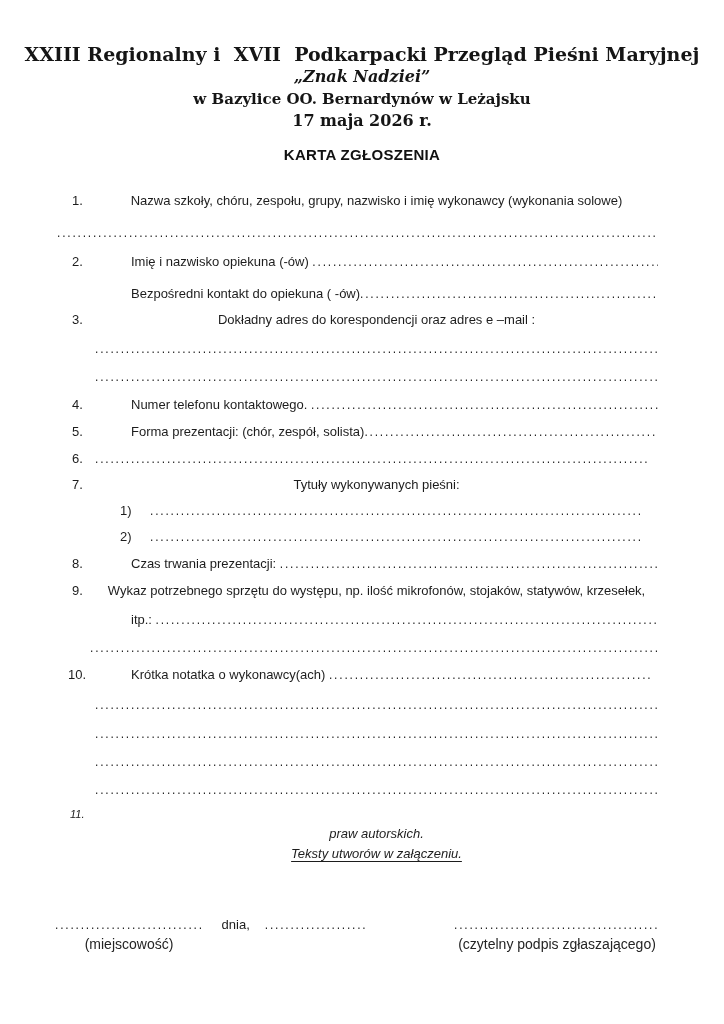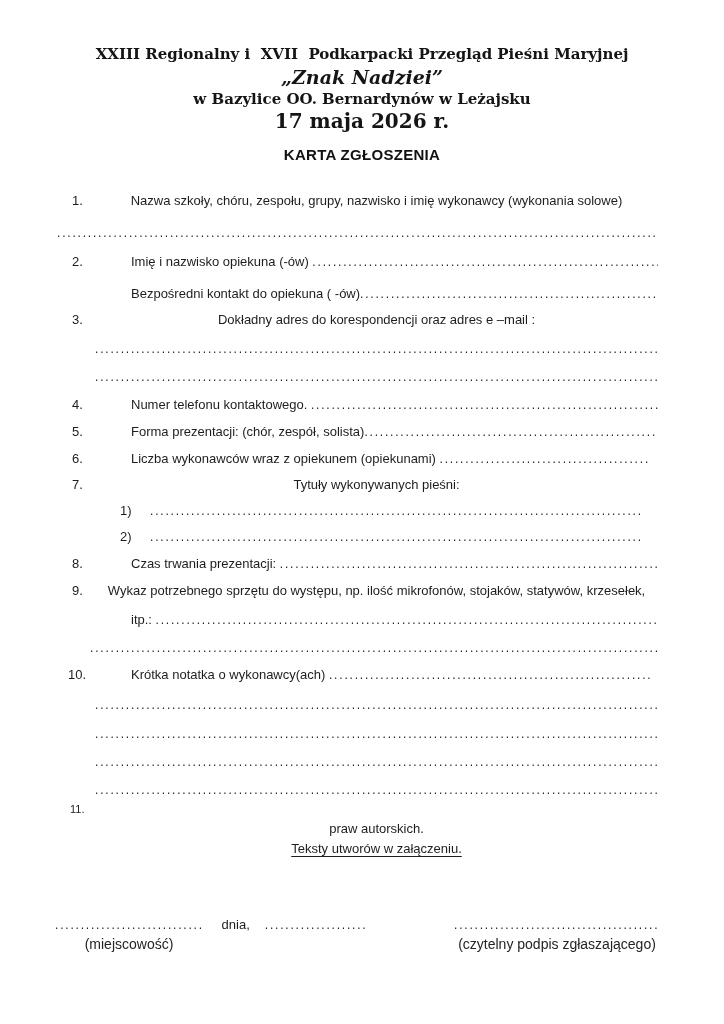--- a/index.html
+++ b/index.html
@@ -6,24 +6,24 @@
   .page{
     width:724px;height:1024px;position:relative;background:#ffffff;
     overflow:hidden;color:#1d1d1d;
     font-family:"Liberation Sans",sans-serif;font-size:13px;
   }
   
   .header{
     text-align:center;padding-top:44px;
     font-family:"DejaVu Serif",serif;font-weight:bold;color:#151515;
   }
-  .t1{font-size:15px;line-height:21px;white-space:pre;}
-  .t2{font-size:19px;line-height:20px;margin-top:2px;font-style:italic;}
+  .t1{font-size:19px;line-height:21px;white-space:pre;}
+  .t2{font-size:16px;line-height:20px;margin-top:2px;font-style:italic;}
   .t3{font-size:15px;line-height:20px;margin-top:2px;}
-  .t4{font-size:20px;line-height:20px;margin-top:2px;}
+  .t4{font-size:16px;line-height:20px;margin-top:2px;}
   .form-title{
     font-family:"Liberation Sans",sans-serif;font-weight:bold;
     font-size:15px;line-height:20px;margin-top:14px;letter-spacing:.3px;color:#111;
   }
   
   .form{padding:0 66px 0 57px;line-height:18px;}
   .row{display:flex;align-items:baseline;}
   .num{flex:none;width:38px;box-sizing:border-box;padding-left:15px;}
   .num-wide{padding-left:11px;}
   .num-small{padding-left:13px;font-size:11px;}
@@ -40,21 +40,21 @@
   .sub{margin-left:63px;padding-right:18px;}
   .subnum{flex:none;width:30px;}
   .pad-r{padding-right:8px;}
   .pre{white-space:pre-wrap;}
   .tight{line-height:20px;}
   .underline{text-decoration:underline;text-underline-offset:3px;}
   
   .mt-first{margin-top:27px;}
   .mt14{margin-top:14px;} .mt12{margin-top:12px;} .mt11{margin-top:11px;}
   .mt10{margin-top:10px;} .mt9{margin-top:9px;} .mt8{margin-top:8px;}
-  .mt5{}
+  .mt5{margin-top:5px;font-style:italic;}
   
   .footer{
     position:absolute;top:916px;left:55px;right:64px;
     display:flex;justify-content:space-between;align-items:flex-start;
   }
   .sig-left{width:312px;}
   .sig-line{display:flex;align-items:baseline;line-height:18px;}
   .seg1{flex:none;width:148px;}
   .dnia{flex:none;white-space:pre;margin:0 15px;font-size:13px;}
   .caption{font-size:14px;line-height:14px;margin-top:3px;color:#242424;}
@@ -106,21 +106,20 @@
     </div>
 
     <div class="row mt9">
       <span class="num">5.</span>
       <span class="lbl">Forma prezentacji: (chór, zespół, solista)</span>
       <span class="fill">................................................................................................................................................................................................................................................................</span>
     </div>
 
     <div class="row mt9 pad-r">
       <span class="num">6.</span>
-      <span class="lbl">Liczba wykonawców wraz z opiekunem (opiekunami) </span>
       <span class="fill">................................................................................................................................................................................................................................................................</span>
     </div>
 
     <div class="row mt8">
       <span class="num">7.</span>
       <span class="grow">Tytuły wykonywanych pieśni:</span>
     </div>
     <div class="row mt8 sub">
       <span class="subnum">1)</span>
       <span class="fill">................................................................................................................................................................................................................................................................</span>

